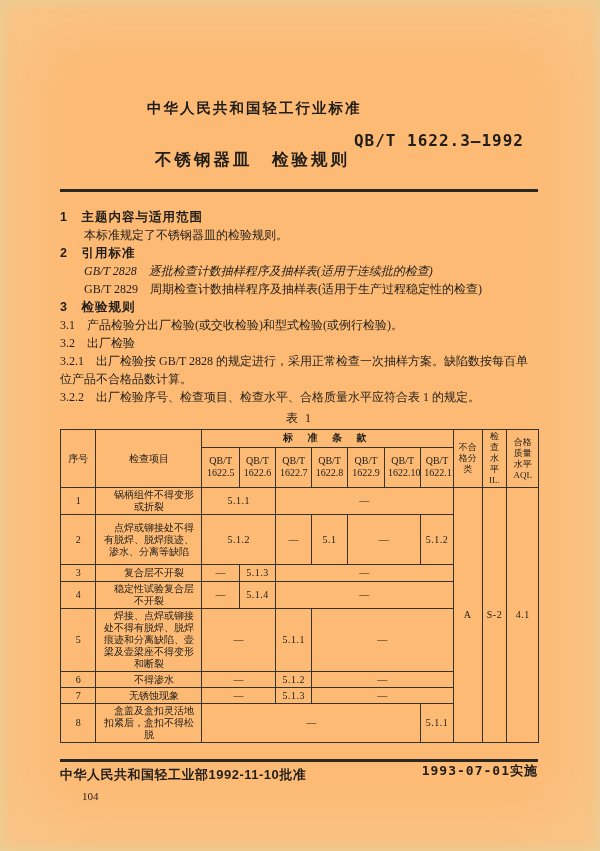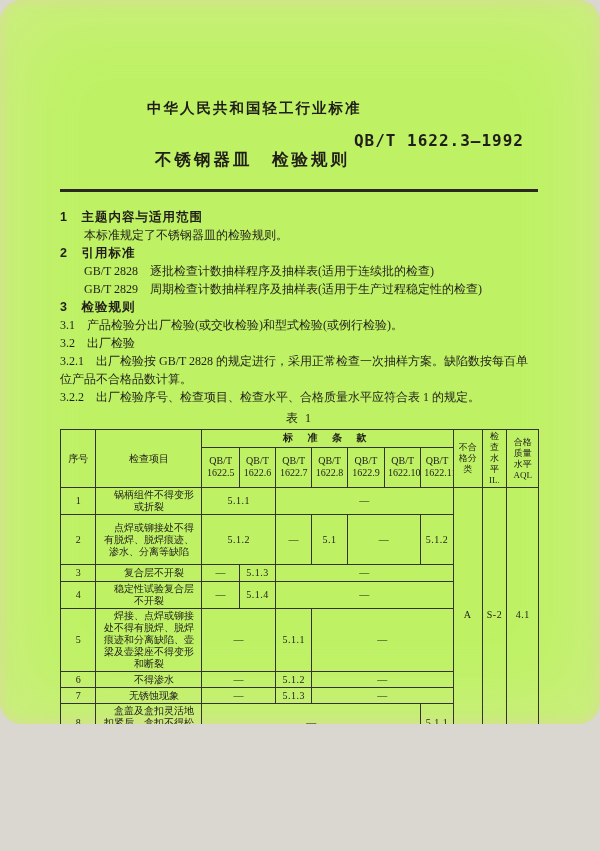--- a/index.html
+++ b/index.html
@@ -1,21 +1,20 @@
 <!DOCTYPE html>
 <html><head>
 <meta charset="utf-8">
 <style>
   html,body{margin:0;padding:0;background:#d9d7d0;}
   .page{
-    position:relative;width:600px;height:724px;margin:0 auto;
-    background:#bef264;color:#211e1a;overflow:hidden;
+    position:relative;width:600px;height:851px;margin:0 auto;
+    background:#fdba74;color:#211e1a;overflow:hidden;
     font-family:"Liberation Serif","DejaVu Serif",serif;
     box-shadow:inset 0 0 12px 3px rgba(222,213,160,.55), inset 0 0 70px 25px rgba(236,230,198,.28);
-    border-radius:22px;
   }
   
   .org-label{
     position:absolute;left:147px;top:99px;
     font-family:"Liberation Sans","DejaVu Sans",sans-serif;
     font-weight:bold;font-size:14.5px;letter-spacing:2px;
   }
   .std-no{
     position:absolute;right:76px;top:131px;
     font-family:"DejaVu Sans Mono","Liberation Mono",monospace;
@@ -28,21 +27,21 @@
   }
   .rule-top{position:absolute;left:60px;top:189px;width:478px;height:2.5px;background:#2b2823;}
   
   .content{position:absolute;left:60px;top:208px;width:479px;font-size:12px;line-height:18px;}
   .sec-heading{
     font-family:"Liberation Sans","DejaVu Sans",sans-serif;
     font-weight:bold;font-size:12.5px;margin:0;letter-spacing:1px;
   }
   .content p{margin:0;}
   .indent{padding-left:24px;}
-  .mt7{margin-top:7px;} .mt5{margin-top:5px;} .mt6{margin-top:6px;} .mt4{margin-top:4px;}
+  .mt7{margin-top:7px;} .mt5{margin-top:5px;} .mt6{margin-top:6px;font-style:italic;} .mt4{margin-top:4px;}
   
   .tbl-caption{margin-top:3px;text-align:center;font-size:12px;letter-spacing:2px;}
   table.t1{
     width:479px;margin-top:2px;border-collapse:collapse;table-layout:fixed;
     font-size:10px;line-height:12px;color:#24211c;
   }
   table.t1 th,table.t1 td{
     border:1px solid #36322c;padding:1px 3px;vertical-align:middle;text-align:center;
     overflow:hidden;
   }

